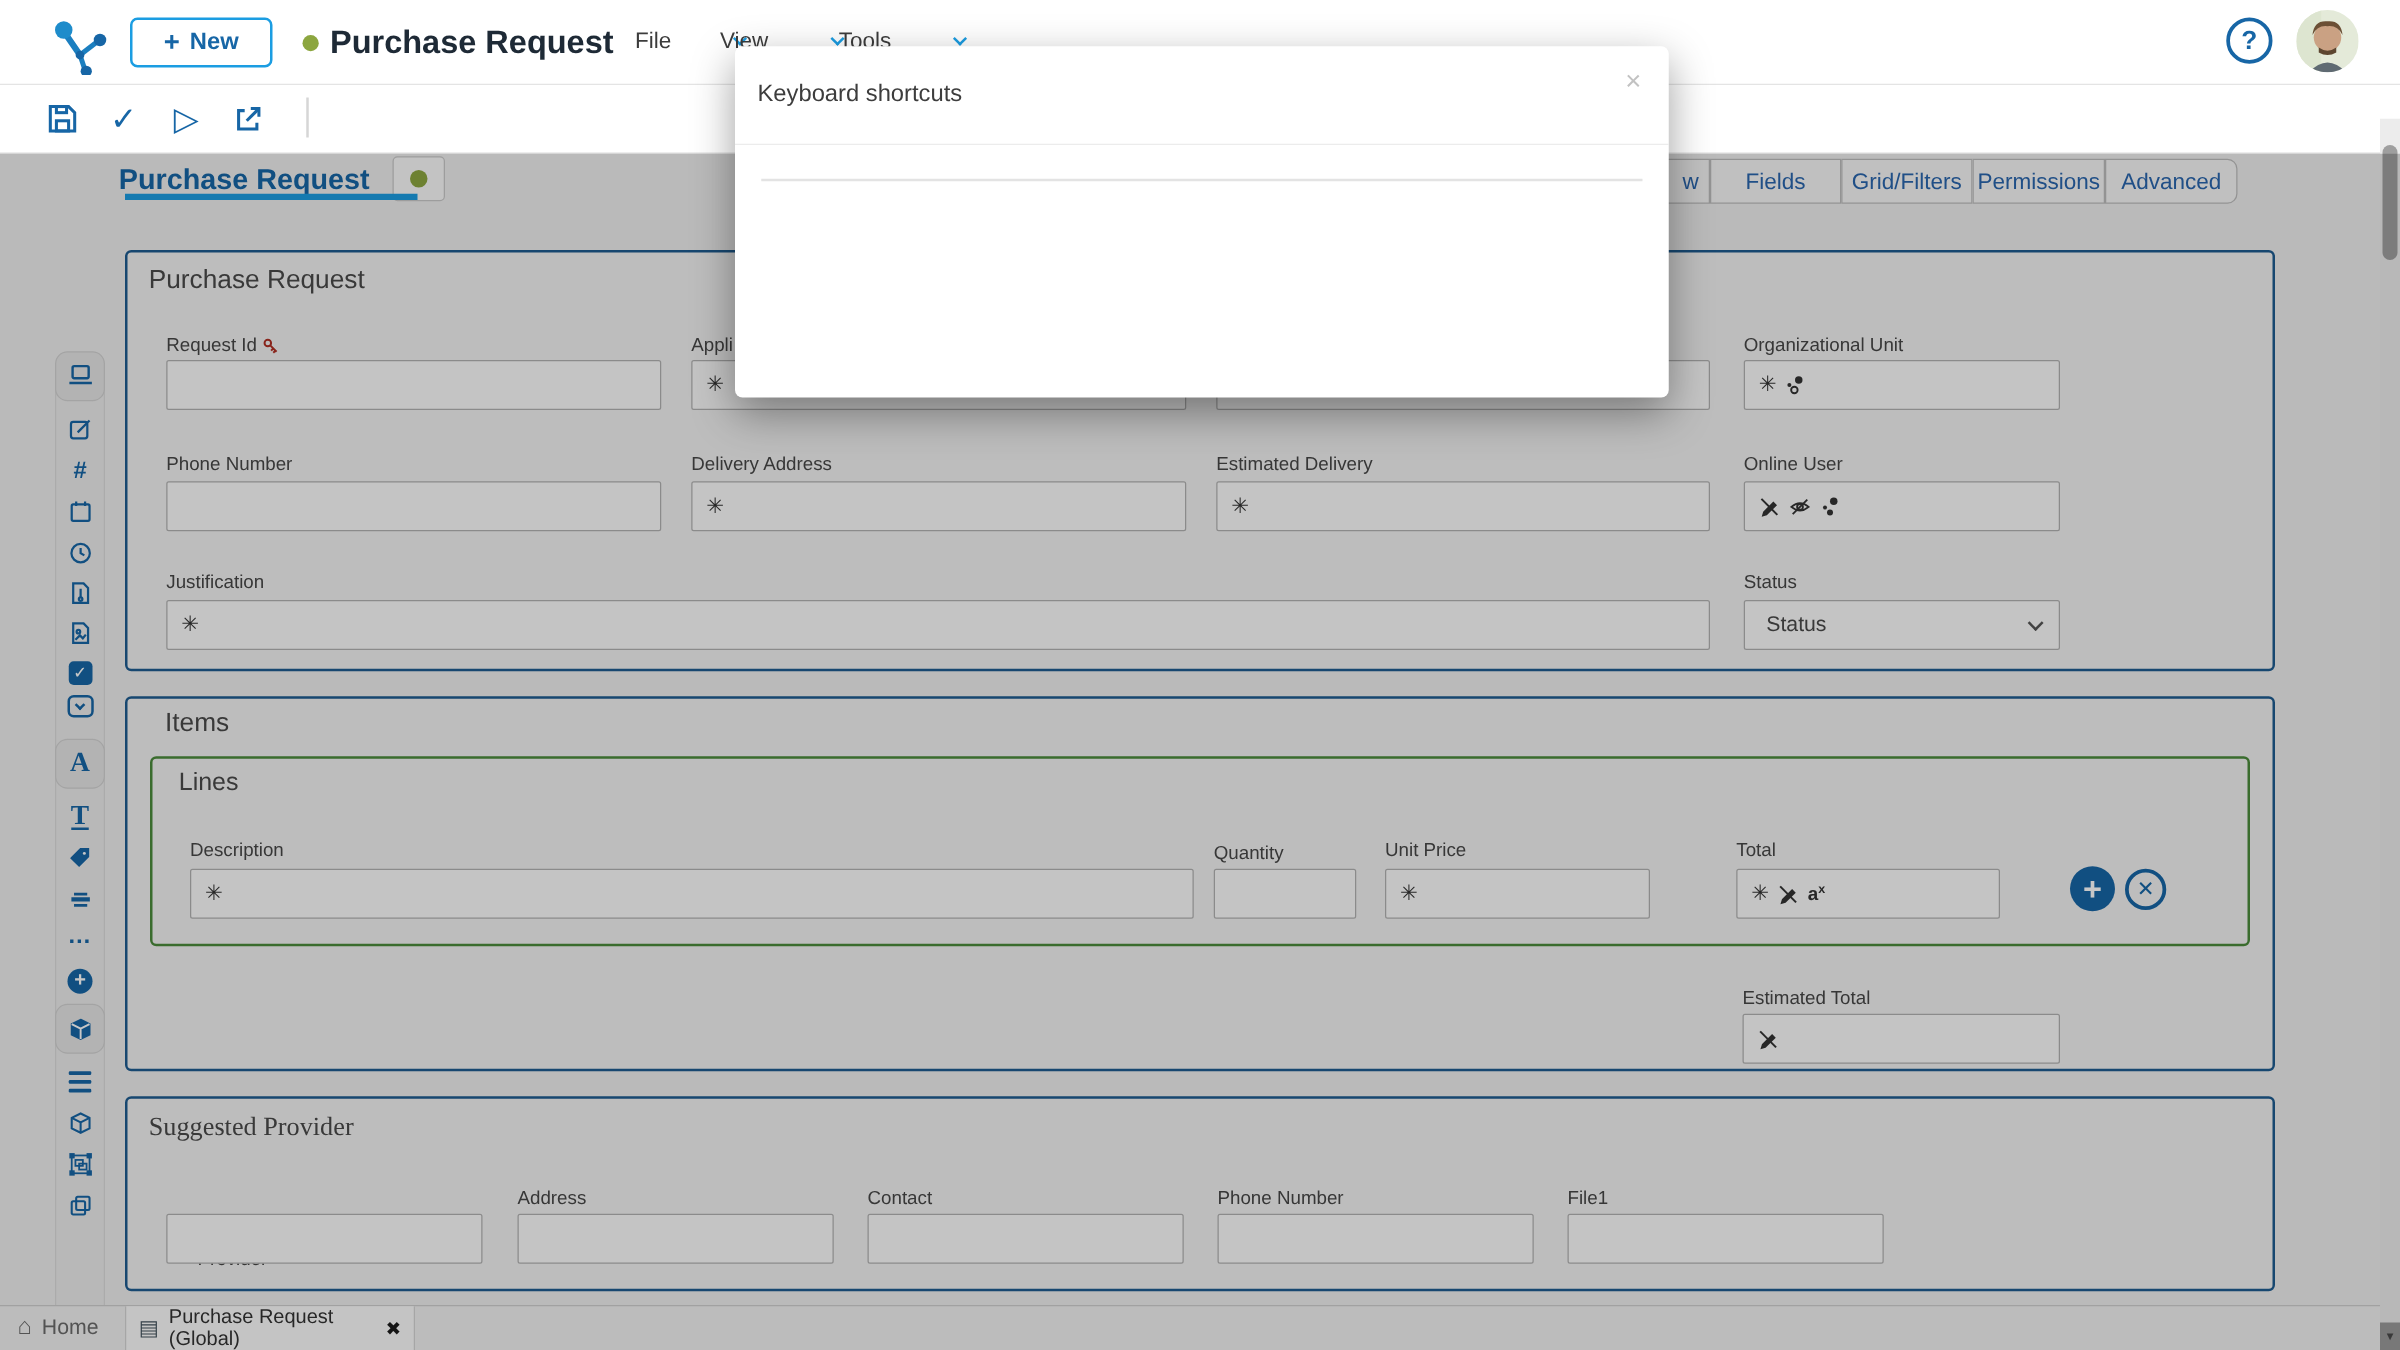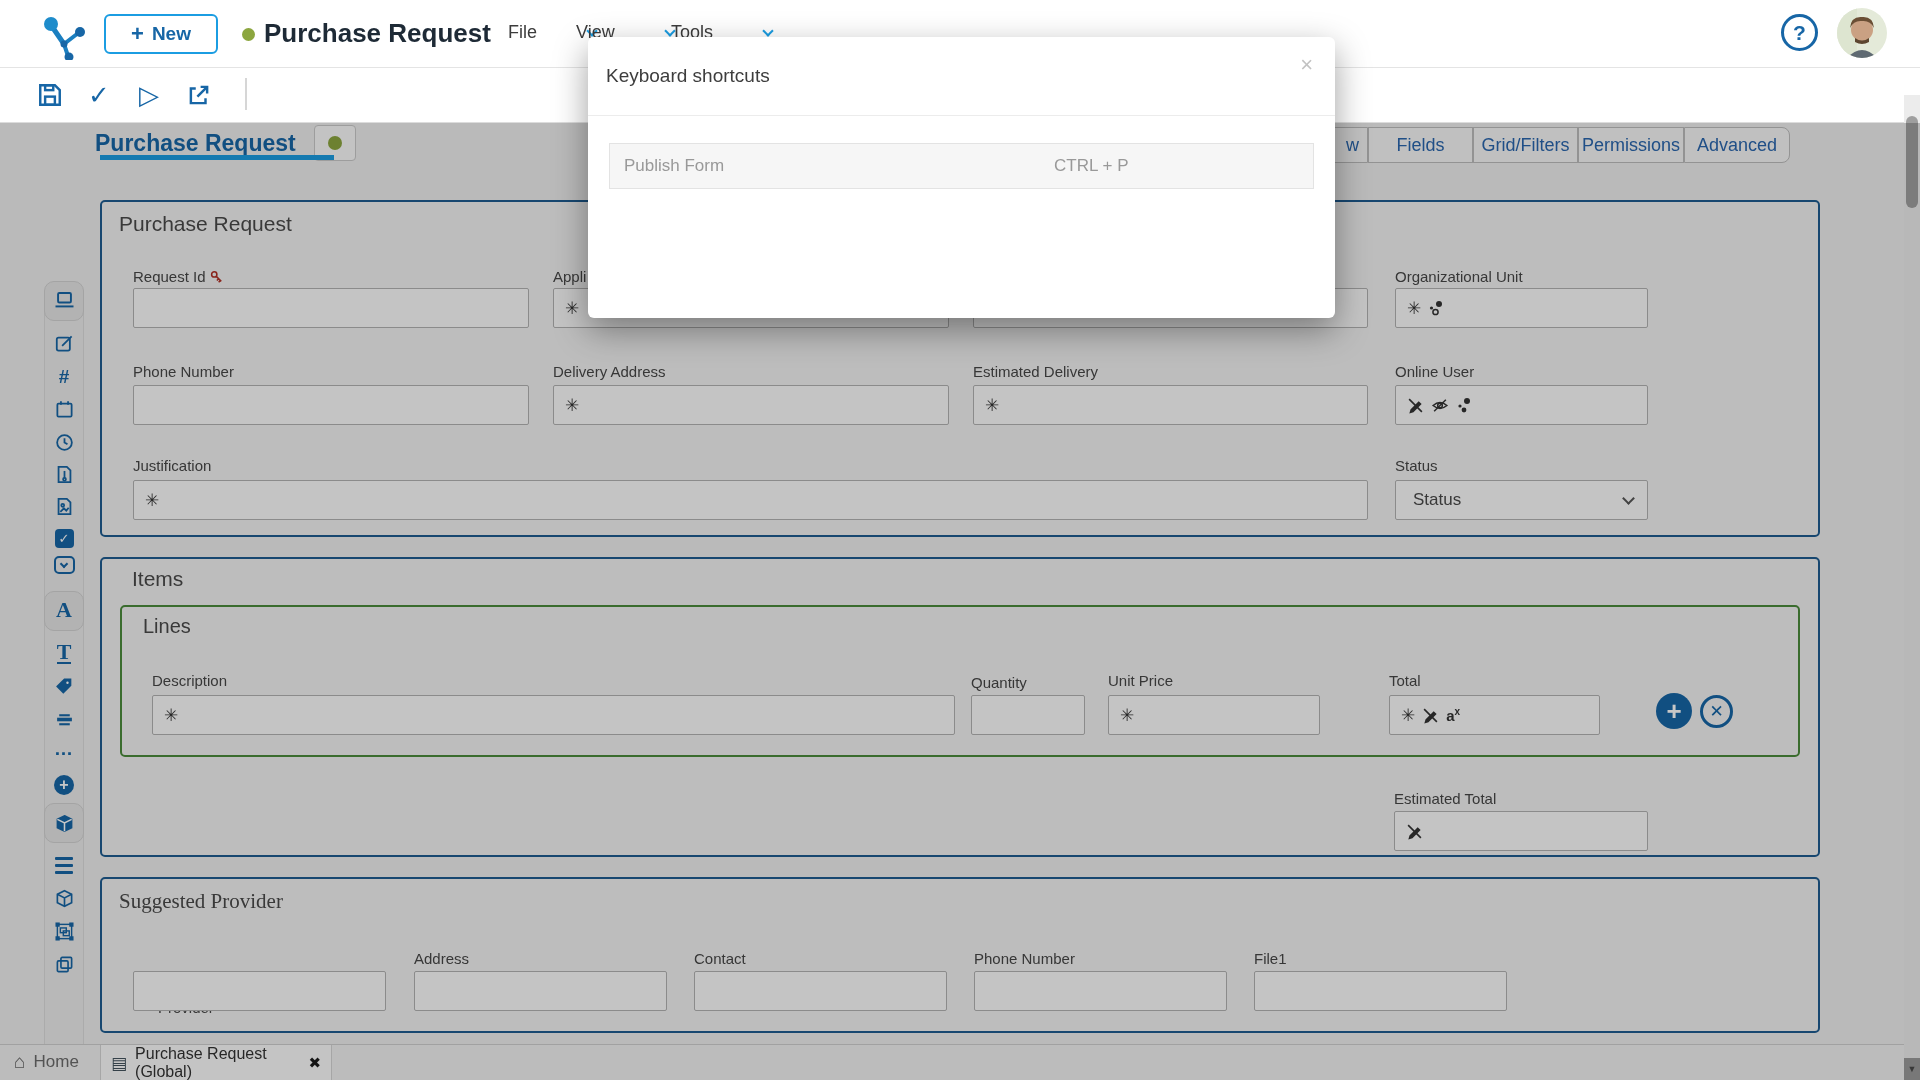--- a/index.html
+++ b/index.html
@@ -545,20 +545,16 @@
     <span>▼</span>
   </div>
 
   <div class="overlay"></div>
 
   <div class="modal">
     <div class="modal-title">Keyboard shortcuts</div>
     <div class="modal-close">×</div>
     <div class="modal-divider"></div>
     <div class="srows">
-      <div class="srow odd">
-        <span class="act">Publish Form</span>
-        <span class="keys">CTRL + P</span>
-      </div>
     </div>
   </div>
 
 </div>
 
 </body></html>

